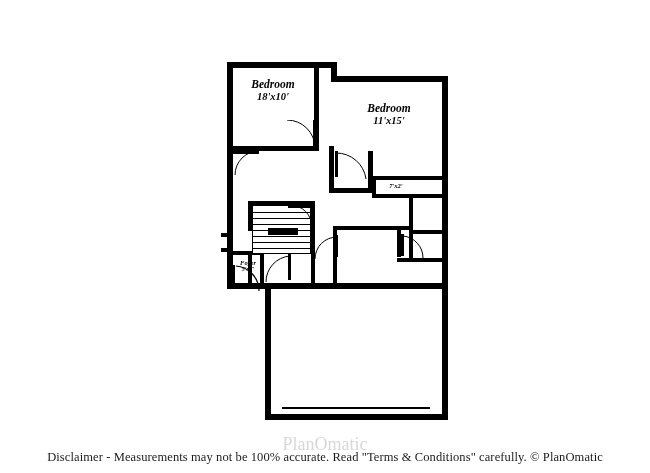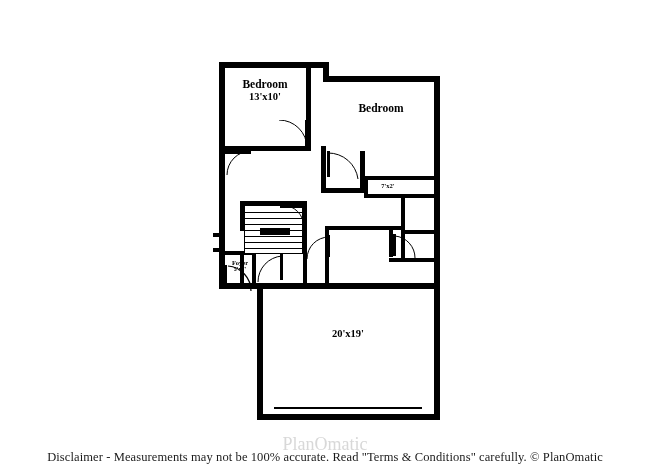--- a/index.html
+++ b/index.html
@@ -9,24 +9,25 @@
   }
   body {
     width: 650px;
     height: 473px;
     font-family: "Liberation Serif", serif;
     position: relative;
     overflow: hidden;
   }
   #floorplan {
     position: absolute;
-    left: 0;
+    left: 8px;
     top: 0;
     width: 638px;
     height: 473px;
+    font-style: italic;
   }
   .wall {
     position: absolute;
     background: #000000;
   }
   .room-label {
     position: absolute;
     text-align: center;
     font-family: "Liberation Serif", serif;
     color: #000000;
@@ -216,38 +217,38 @@
   <div class="door-arc" style="left:227px; top:265px;">
     <svg width="26" height="28" viewBox="0 0 26 28">
       <path d="M1 1 A25 25 0 0 1 24 26" fill="none" stroke="#000" stroke-width="1.2"></path>
     </svg>
   </div>
 
   <div class="wall" style="left:368px; top:196px; width:62px; height:1px; background:#000;"></div>
 
   <div class="room-label lbl-lg" style="left:222px; top:78px; width:86px;">
     <span class="name">Bedroom</span>
-    <span class="dim">13'x10'</span>
+    <span class="dim">18'x10'</span>
   </div>
 
   <div class="room-label lbl-lg" style="left:328px; top:102px; width:106px;">
     <span class="name">Bedroom</span>
+    <span class="dim">11'x15'</span>
   </div>
 
 
   <div class="room-label lbl-sm" style="left:368px; top:182px; width:40px;">
     <span class="dim">7'x2'</span>
   </div>
 
 
   <div class="room-label lbl-xs" style="left:226px; top:259px; width:28px;">
     <span class="name">Foyer</span>
     <span class="dim">5'x7'</span>
   </div>
 
   <div class="room-label lbl-lg" style="left:294px; top:328px; width:108px;">
-    <span class="dim">20'x19'</span>
   </div>
 
 </div>
 
 <div class="watermark">PlanOmatic</div>
 <div class="disclaimer">Disclaimer - Measurements may not be 100% accurate. Read "Terms &amp; Conditions" carefully. © PlanOmatic</div>
 
 </body></html>

